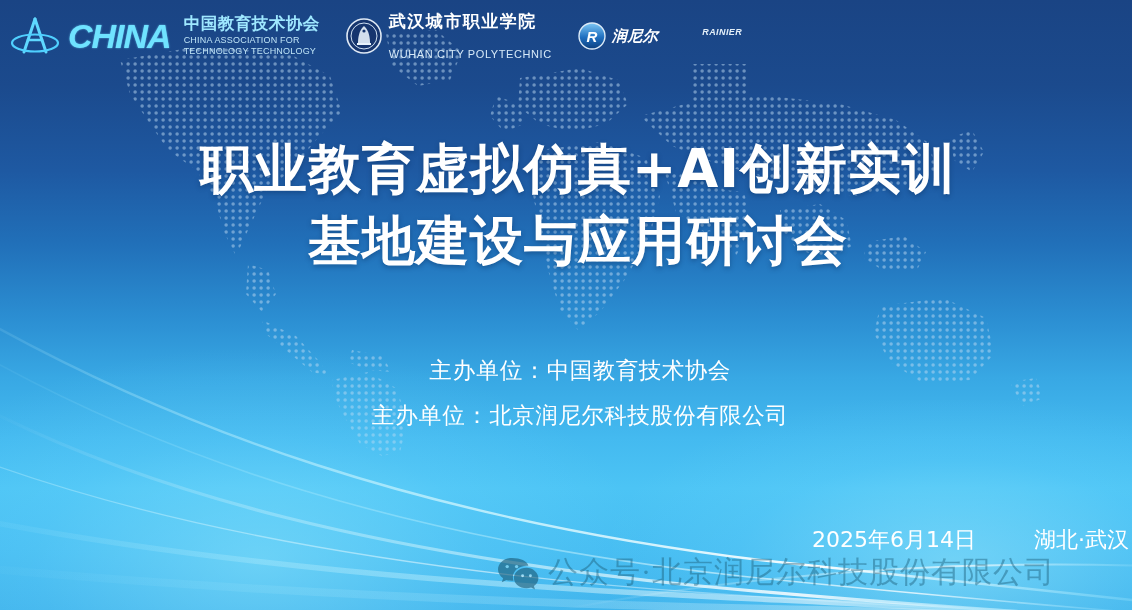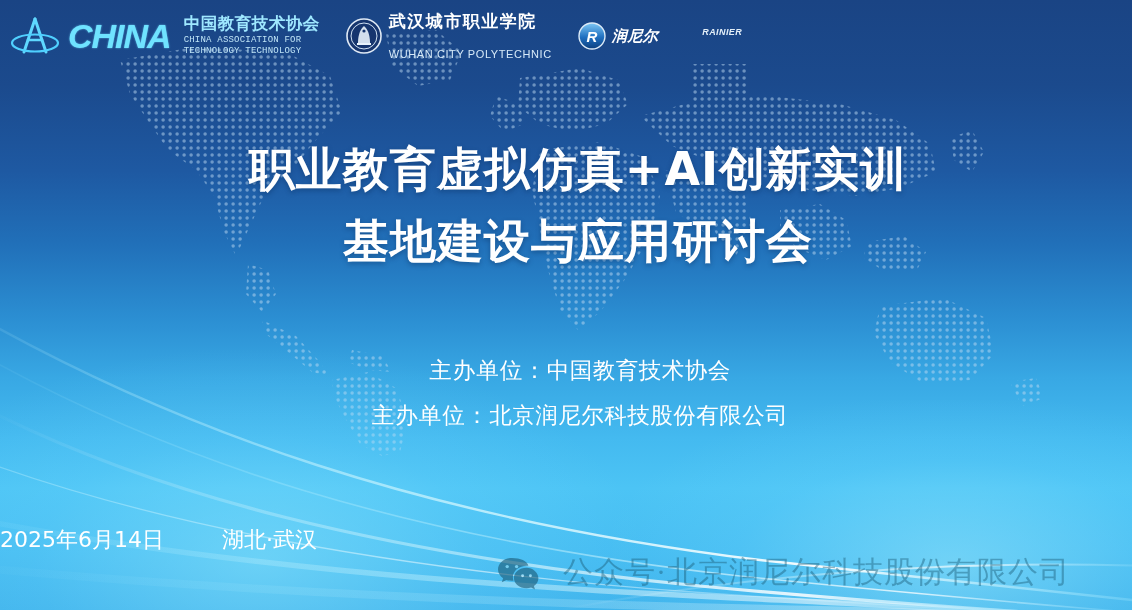--- a/index.html
+++ b/index.html
@@ -80,21 +80,21 @@
     display:flex; flex-direction:column; justify-content:center;
     margin-left:7px;
   }
   .caet-cn-top{
     font-size:16.5px; font-weight:bold; color:#9fe8ff;
     letter-spacing:.5px; line-height:1.15;
     font-family:"DejaVu Sans","Liberation Sans",sans-serif;
   }
   .caet-cn-en{
     font-size:9px; color:#bfe4f7; letter-spacing:.2px;
-    line-height:1.2; margin-top:1px;font-family:Liberation Mono, monospace;
+    line-height:1.2; margin-top:1px;
   }
 
   .sep-space{ width:26px; }
 
   .logo-wuhan{ display:flex; align-items:center; gap:7px; }
   .wh-seal{ width:36px; height:36px; flex:0 0 auto; }
   .wh-text{ display:flex; flex-direction:column; }
   .wh-cn{
     font-size:17px; font-weight:bold; color:#ffffff;
     font-family:"DejaVu Sans","Liberation Sans",sans-serif;
@@ -119,21 +119,21 @@
   }
 
   
   .title-block{
     position:absolute; left:0; top:133px; width:1132px;
     text-align:center; z-index:5;
   }
   .title-line{
     font-family:"DejaVu Sans","Liberation Sans",sans-serif;
     font-weight:bold;
-    font-size:46px;
+    font-size:53px;
     line-height:72px;
     color:#ffffff;
     letter-spacing:1px;
     text-shadow:0 2px 5px rgba(8,40,84,.40);
     white-space:nowrap;
     margin-left:24px;
   }
 
   
   .org-block{
@@ -148,38 +148,38 @@
     text-align:center;
     white-space:nowrap;
     padding-left:28px;
   }
   .org-label{ letter-spacing:1px; }
   .org-value{ letter-spacing:.5px; }
 
   
   .datebar{
     position:absolute; left:0; top:525px; width:1129px;
-    text-align:left; z-index:5;
+    text-align:right; z-index:5;
     font-family:"DejaVu Sans","Liberation Sans",sans-serif;
     font-size:22px; color:#ffffff;
     white-space:nowrap;
   }
   .datebar .gap{ display:inline-block; width:58px; }
 
   
   .watermark{
     position:absolute; left:497px; top:552px;
     display:flex; align-items:center; gap:9px;
     z-index:7; opacity:.62;
   }
   .wm-icon{ width:42px; height:34px; flex:0 0 auto; }
   .wm-text{
     font-family:Liberation Serif, serif;
     font-size:30px; color:#1d5f7a; opacity:.72;
-    letter-spacing:1px; white-space:nowrap;margin-left:15px;
+    letter-spacing:1px; white-space:nowrap;
   }
 </style>
 </head>
 <body>
 
 <div id="banner">
 
   <div class="worldmap">
     <svg viewBox="0 0 1132 440" preserveAspectRatio="none" xmlns="http://www.w3.org/2000/svg">
       <defs>

